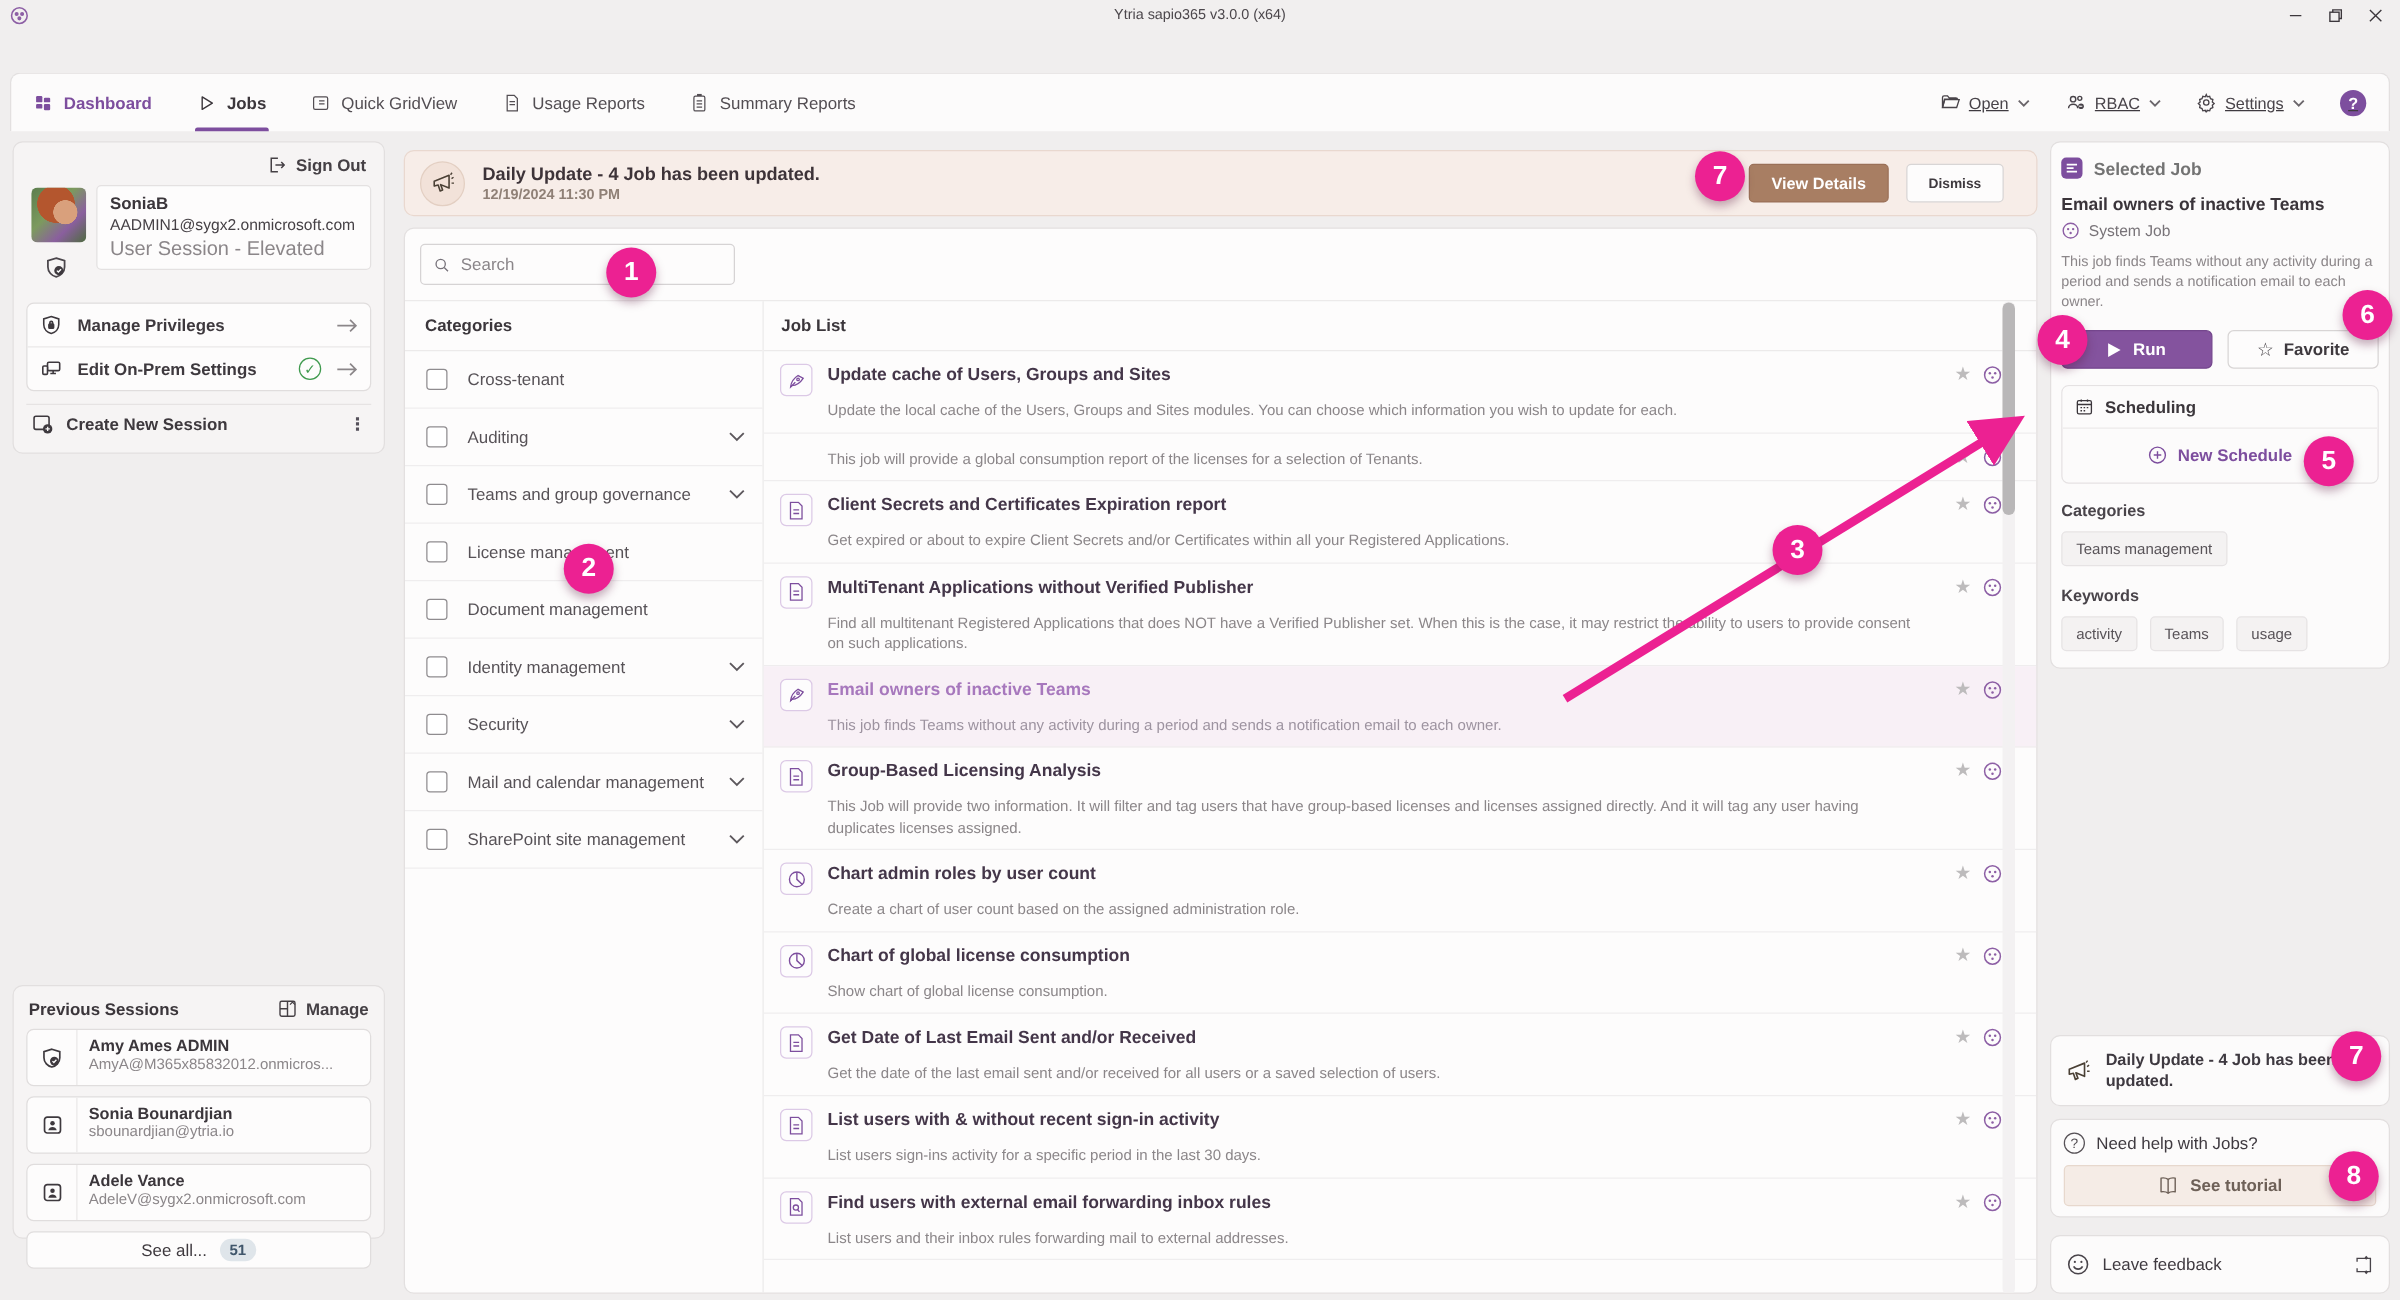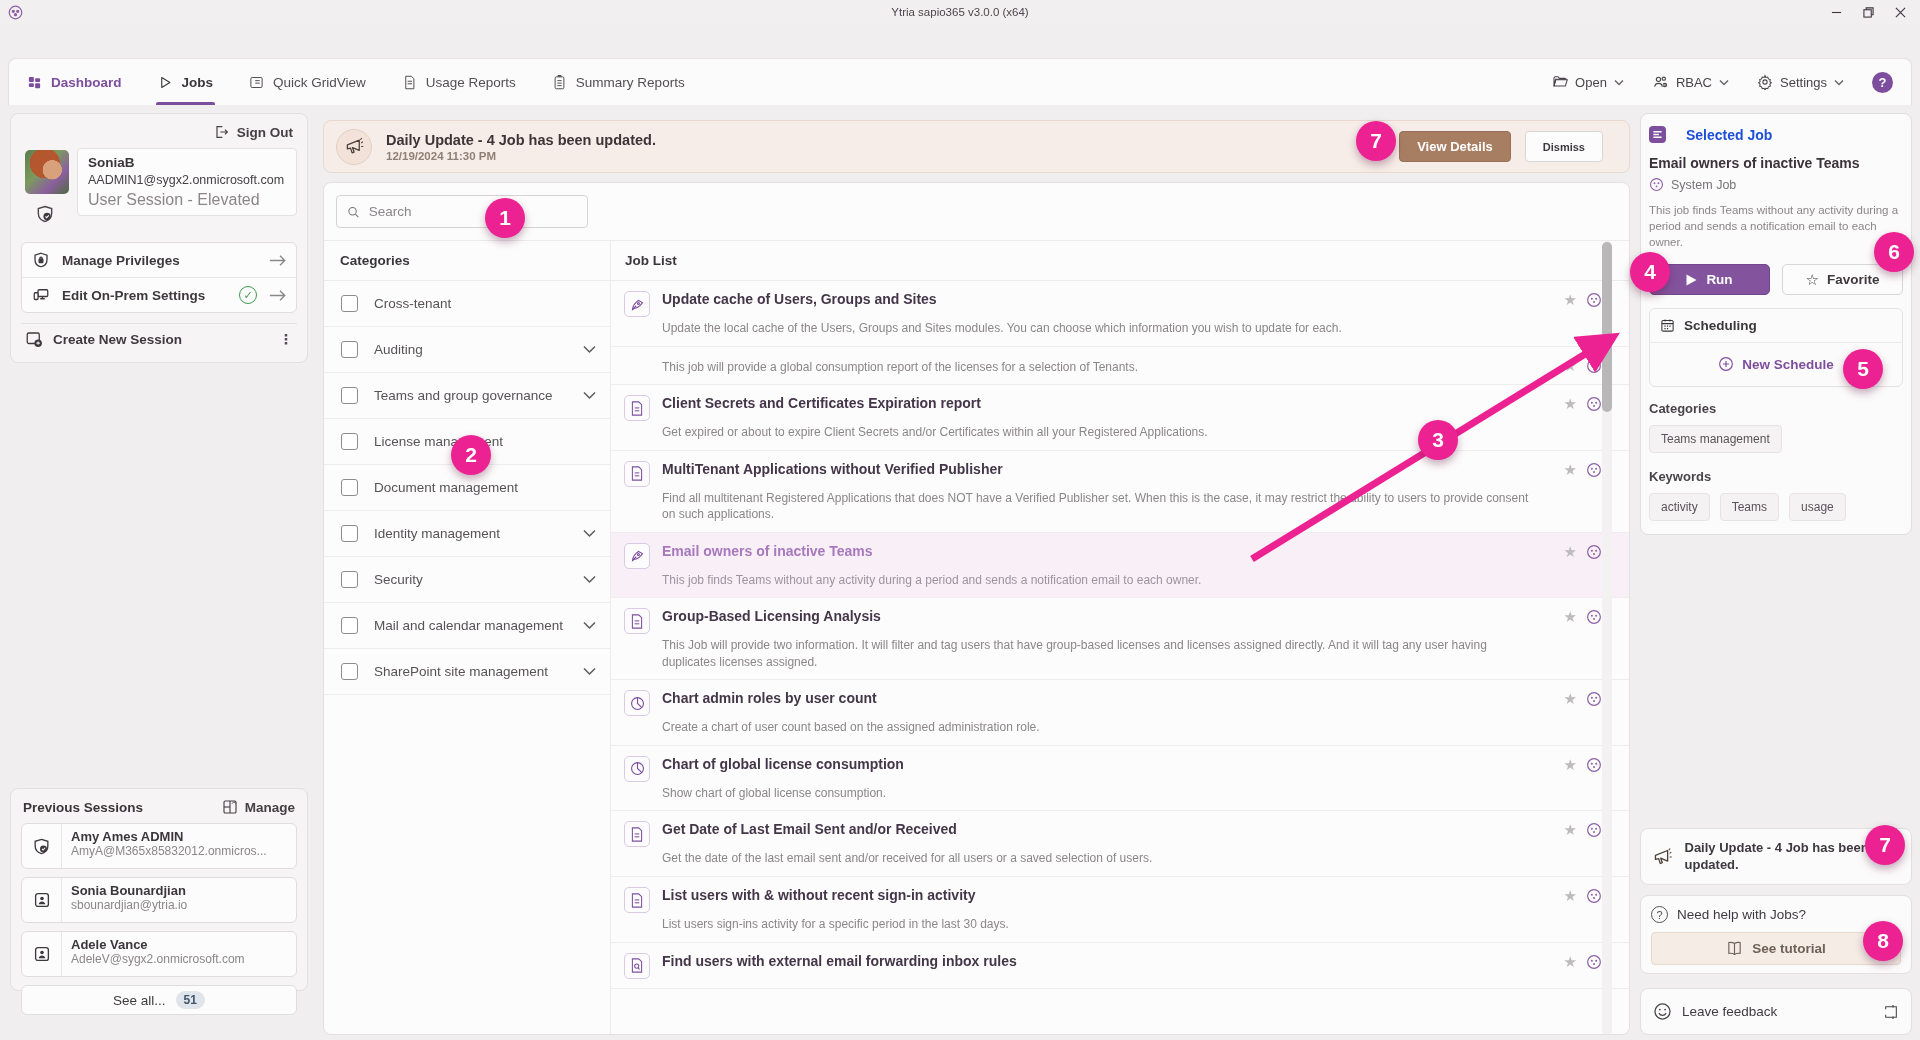--- a/index.html
+++ b/index.html
@@ -14,21 +14,21 @@
   .wcontrols { position:absolute; right:4px; top:0; height:24px; display:flex; align-items:center; }
   .wbtn { width:32px; height:24px; display:flex; align-items:center; justify-content:center; color:#3c373c; }
 
   
   .navbar { position:absolute; left:8px; top:58px; width:1904px; height:47px; background:#fcfbfb; border:1px solid #e3e0e0; border-bottom:none; border-radius:8px 8px 0 0; display:flex; align-items:center; padding:0 18px; }
   .tabs { display:flex; height:100%; align-items:center; gap:36px; }
   .tab { position:relative; height:100%; display:flex; align-items:center; gap:9px; font-size:13.5px; color:#534e53; cursor:default; }
   .tab.purple { color:#7d4e9e; font-weight:700; }
   .tab.active { color:#3b363b; font-weight:700; }
   .tab.active::after { content:""; position:absolute; left:-2px; right:-2px; bottom:0; height:3px; background:#7d4e9e; border-radius:2px 2px 0 0; }
-  .nav-right { margin-left:auto; display:flex; align-items:center; gap:28px; }
+  .nav-right { margin-left:auto; display:flex; align-items:center; gap:28px;text-decoration:underline; }
   .nav-item { display:flex; align-items:center; gap:7px; font-size:13px; color:#49444a; }
   .help-circle { width:21px; height:21px; border-radius:50%; background:#7d4e9e; color:#fff; font-size:13px; font-weight:700; display:flex; align-items:center; justify-content:center; }
 
   
   .card { background:#fcfbfb; border:1px solid #e2dfdf; border-radius:8px; }
   .session-card { position:absolute; left:10px; top:113px; width:298px; height:250px; background:#f6f4f4; padding:8px 10px; }
   .signout-row { display:flex; justify-content:flex-end; align-items:center; gap:8px; font-size:13.5px; font-weight:700; color:#454045; padding:2px 4px 8px; }
   .user-block { position:relative; height:88px; }
   .avatar { position:absolute; left:4px; top:2px; width:44px; height:44px; border-radius:5px;
     background:radial-gradient(circle at 62% 45%, #d9a07c 0 26%, transparent 27%),
@@ -92,21 +92,21 @@
   .job-row.selected .job-title { color:#a778bd; }
   .job-desc { font-size:12px; color:#8b8689; line-height:1.38; margin:3px 0 0 38px; max-width:880px; }
   .job-row.selected .job-desc { color:#9d93a0; }
   .job-star { position:absolute; right:52px; top:11px; font-size:15px; color:#bdbbbc; line-height:1; }
   .job-sys { position:absolute; right:27px; top:11px; color:#8d5fa5; }
   .vscroll { position:absolute; right:17px; top:0; width:10px; height:795px; background:#f3f1f2; border-radius:5px; }
   .vthumb { position:absolute; left:0; width:10px; top:1px; height:170px; background:#b9b7b8; border-radius:5px; }
 
   
   .sel-card { position:absolute; left:1640px; top:113px; width:272px; height:422px; padding:10px 8px; }
-  .sel-head { display:flex; align-items:center; gap:20px; font-size:14px; font-weight:700; color:#1d4ed8; margin:2px 0 12px; }
+  .sel-head { display:flex; align-items:center; gap:9px; font-size:14px; font-weight:700; color:#737373; margin:2px 0 12px; }
   .sel-ic { width:17px; height:17px; border-radius:4px; background:#7d4e9e; display:flex; align-items:center; justify-content:center; }
   .sel-title { font-size:14px; font-weight:700; color:#3a343a; margin-bottom:6px; }
   .sysjob-row { display:flex; align-items:center; gap:7px; font-size:12.5px; color:#77727 7; color:#787378; margin-bottom:10px; }
   .sel-desc { font-size:11.5px; color:#8b8689; line-height:1.4; margin-bottom:14px; }
   .btn-row { display:flex; gap:12px; margin-bottom:13px; }
   .btn-run { flex:1; height:31px; background:#84539e; border:1px solid #74468d; border-radius:5px; color:#fff; font-size:13.5px; font-weight:700; display:flex; align-items:center; justify-content:center; gap:9px; }
   .btn-fav { flex:1; height:31px; background:#fdfcfc; border:1px solid #d8d5d5; border-radius:5px; color:#3e393e; font-size:13.5px; font-weight:700; display:flex; align-items:center; justify-content:center; gap:8px; }
   .btn-fav .star { font-size:15px; font-weight:400; }
   .sched-box { border:1px solid #e5e2e3; border-radius:6px; overflow:hidden; margin-bottom:14px; }
   .sched-head { display:flex; align-items:center; gap:9px; padding:9px 10px; font-size:13.5px; font-weight:700; color:#3b363b; border-bottom:1px solid #eceaea; background:#fcfbfb; }
@@ -714,20 +714,21 @@
             <div class="job-head">
               <span class="job-icbox">
                 <svg width="14" height="15" viewBox="0 0 24 26" fill="none" stroke="#7d4e9e" stroke-width="1.8">
                   <path d="M4 1.5h11l5 5V24.5H4z"></path>
                   <circle cx="11.5" cy="14" r="3.6"></circle>
                   <line x1="14" y1="17" x2="16.5" y2="20"></line>
                 </svg>
               </span>
               <span class="job-title">Find users with external email forwarding inbox rules</span>
             </div>
+            <div class="job-desc">List users and their inbox rules forwarding mail to external addresses.</div>
             <span class="job-star">★</span>
             <span class="job-sys">
               <svg width="16" height="16" viewBox="0 0 24 24" fill="none" stroke="#8d5fa5" stroke-width="1.8">
                 <circle cx="12" cy="12" r="9.5"></circle>
                 <circle cx="8.8" cy="10" r="1.5" fill="#8d5fa5" stroke="none"></circle>
                 <circle cx="15.2" cy="10" r="1.5" fill="#8d5fa5" stroke="none"></circle>
                 <circle cx="12" cy="15" r="1.5" fill="#8d5fa5" stroke="none"></circle>
               </svg>
             </span>
           </div>

